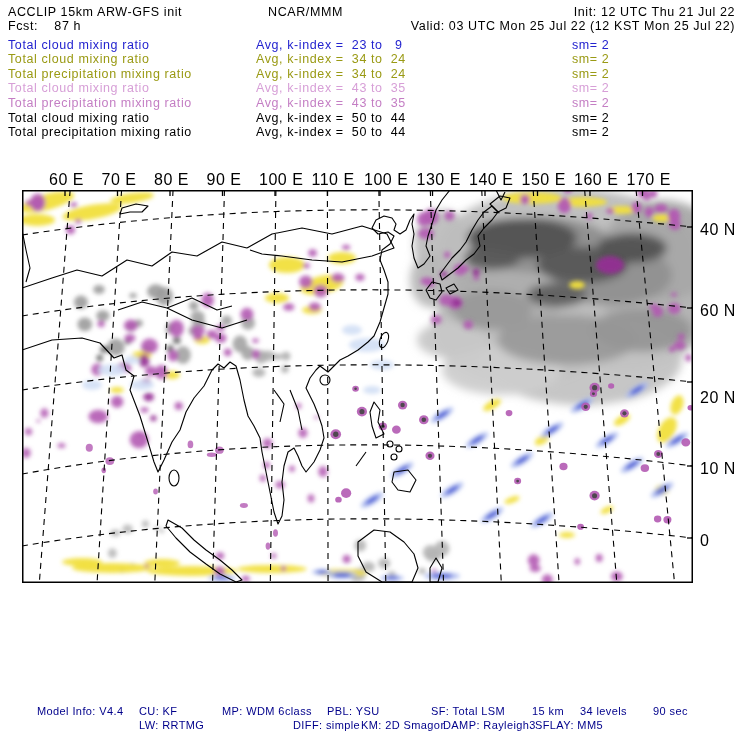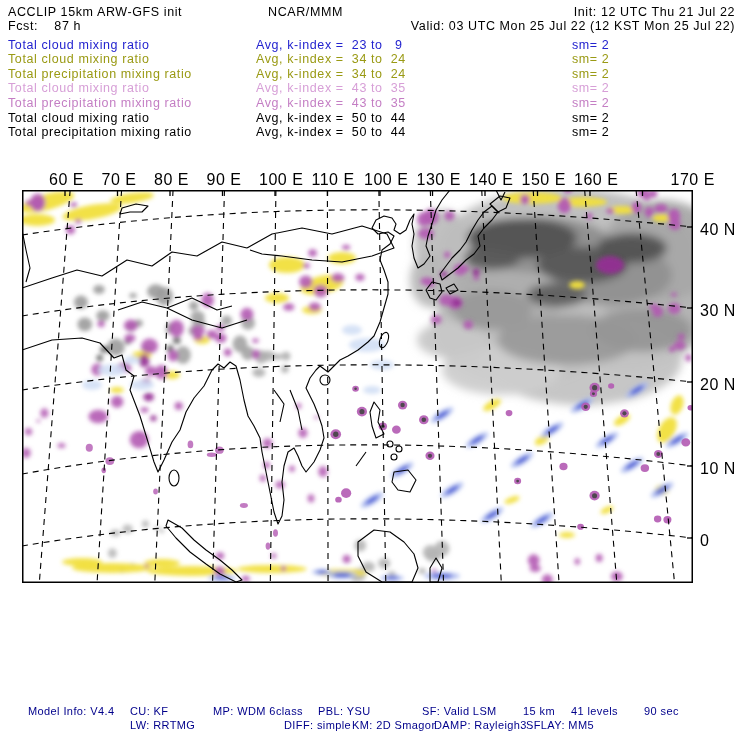--- a/index.html
+++ b/index.html
@@ -2,21 +2,21 @@
 <html><head>
 <meta charset="utf-8">
 <style>
   html,body{margin:0;padding:0;background:#ffffff;}
   body{width:740px;height:740px;position:relative;overflow:hidden;
        font-family:"Liberation Sans", sans-serif;color:#000;}
   .abs{position:absolute;white-space:pre;letter-spacing:0.6px;}
   .hdr{font-size:12.5px;line-height:13px;text-align:right;}
   .leg{font-size:12.5px;line-height:13px;}
   .axis{font-size:16px;letter-spacing:0.5px;}
-  .ftr{font-size:11px;letter-spacing:0.4px;}
+  .ftr{font-size:11px;letter-spacing:0.4px;margin-left:9px;}
   #mapwrap{position:absolute;left:22px;top:190px;width:671px;height:393px;}
   #mapSvg{display:block;}
 </style>
 </head>
 <body>
 
 <div class="abs hdr" style="left:8px;top:6px;">ACCLIP 15km ARW-GFS init</div>
 <div class="abs hdr" style="left:268px;top:6px;">NCAR/MMM</div>
 <div class="abs hdr" style="right:5px;top:6px;">Init: 12 UTC Thu 21 Jul 22</div>
 <div class="abs hdr" style="left:8px;top:20px;">Fcst:    87 h</div>
@@ -51,26 +51,26 @@
     <div class="abs axis" style="left:101.5px;top:171px;width:34px;">70 E</div>
     <div class="abs axis" style="left:154px;top:171px;width:34px;text-align:center;">80 E</div>
     <div class="abs axis" style="left:206.5px;top:171px;width:34px;text-align:right;">90 E</div>
     <div class="abs axis" style="left:259px;top:171px;width:34px;text-align:center;">100 E</div>
     <div class="abs axis" style="left:311.5px;top:171px;width:34px;text-align:center;">110 E</div>
     <div class="abs axis" style="left:364px;top:171px;width:34px;text-align:center;">100 E</div>
     <div class="abs axis" style="left:416.5px;top:171px;width:34px;text-align:center;">130 E</div>
     <div class="abs axis" style="left:469px;top:171px;width:34px;text-align:right;">140 E</div>
     <div class="abs axis" style="left:521.5px;top:171px;width:34px;text-align:right;">150 E</div>
     <div class="abs axis" style="left:574px;top:171px;width:34px;text-align:center;">160 E</div>
-    <div class="abs axis" style="left:626.5px;top:171px;width:34px;text-align:center;margin-left:44px;">170 E</div>
+    <div class="abs axis" style="left:626.5px;top:171px;width:34px;text-align:center;">170 E</div>
   </div>
 <div id="latAxis">
     <div class="abs axis" style="left:700px;top:221px;">40 N</div>
-    <div class="abs axis" style="left:700px;top:302px;">30 N</div>
-    <div class="abs axis" style="left:700px;top:376px;">20 N</div>
+    <div class="abs axis" style="left:700px;top:302px;">60 N</div>
+    <div class="abs axis" style="left:700px;top:389px;">20 N</div>
     <div class="abs axis" style="left:700px;top:460px;">10 N</div>
     <div class="abs axis" style="left:700px;top:532px;">0</div>
   </div>
 
 <div id="mapwrap">
 <svg id="mapSvg" width="671" height="393" viewBox="0 0 671 393">
   <defs>
     <clipPath id="mapClip">
           <rect x="0" y="0" width="671" height="393"></rect>
         </clipPath>
@@ -488,23 +488,23 @@
       </g>
   <rect x="0.75" y="0.75" width="669.5" height="391.5" fill="none" stroke="#000" stroke-width="1.5"></rect>
 </svg>
 </div>
 
 <div id="footerBox">
     <div class="abs ftr" style="left:28px;top:705px;color:#00008b">Model Info: V4.4</div>
     <div class="abs ftr" style="left:130px;top:705px;color:#00008b">CU: KF</div>
     <div class="abs ftr" style="left:213px;top:705px;color:#00008b">MP: WDM 6class</div>
     <div class="abs ftr" style="left:318px;top:705px;color:#00008b">PBL: YSU</div>
-    <div class="abs ftr" style="left:422px;top:705px;color:#00008b">SF: Valid LSM</div>
+    <div class="abs ftr" style="left:422px;top:705px;color:#00008b">SF: Total LSM</div>
     <div class="abs ftr" style="left:523px;top:705px;color:#00008b">15 km</div>
-    <div class="abs ftr" style="left:571px;top:705px;color:#00008b">41 levels</div>
+    <div class="abs ftr" style="left:571px;top:705px;color:#00008b">34 levels</div>
     <div class="abs ftr" style="left:644px;top:705px;color:#00008b">90 sec</div>
     <div class="abs ftr" style="left:130px;top:719px;color:#00008b">LW: RRTMG</div>
     <div class="abs ftr" style="left:213px;top:746px;color:#00008b">SW: RRTMG</div>
     <div class="abs ftr" style="left:284px;top:719px;color:#00008b">DIFF: simple</div>
     <div class="abs ftr" style="left:352px;top:719px;color:#00008b">KM: 2D Smagor</div>
     <div class="abs ftr" style="left:434px;top:719px;color:#00008b">DAMP: Rayleigh3</div>
     <div class="abs ftr" style="left:526px;top:719px;color:#00008b">SFLAY: MM5</div>
   </div>
 
 </body></html>

